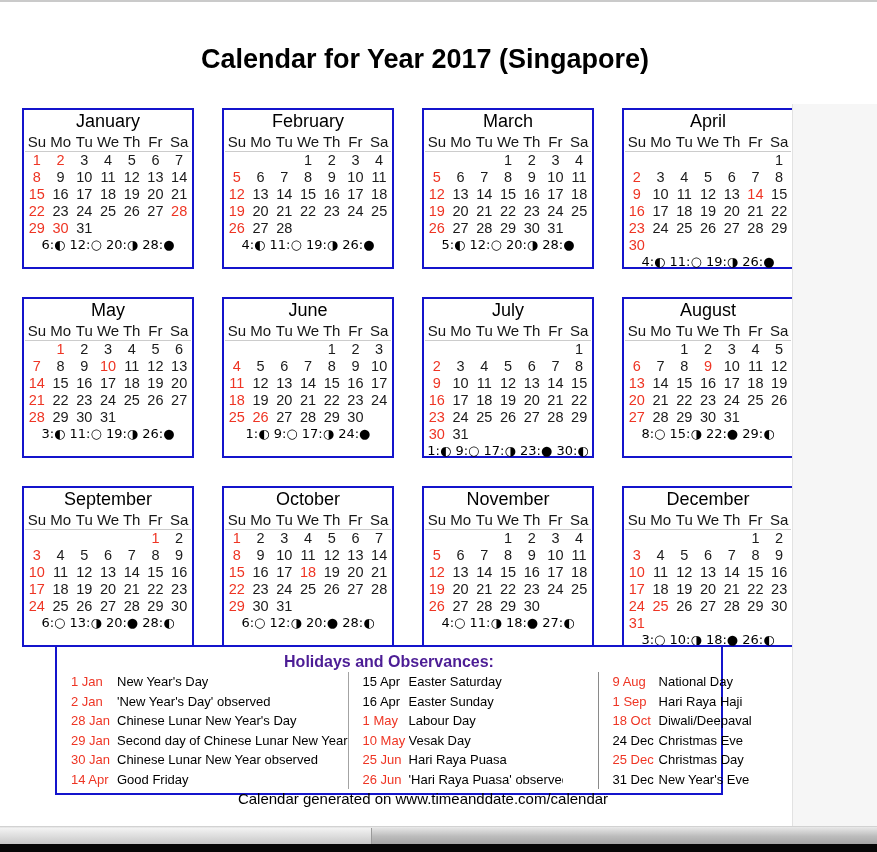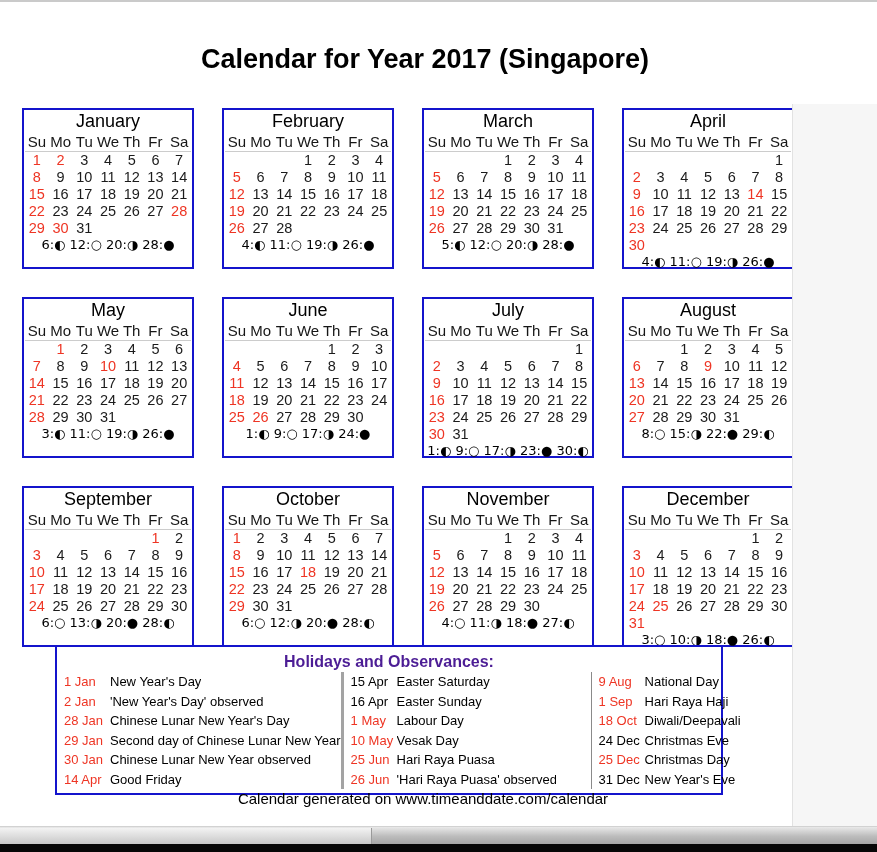--- a/index.html
+++ b/index.html
@@ -45,24 +45,24 @@
   }
 
   .holidays {
     position:absolute; left:55px; top:645px; width:668px; box-sizing:border-box;
     border:2px solid var(--blue); background:#fff;
   }
   .h-title { text-align:center; font-weight:bold; font-size:16px; line-height:21px; margin-top:4px; color:#4c1d95; }
   .h-cols { display:flex; align-items:stretch; padding-bottom:4px; }
   .h-col { box-sizing:border-box; }
   .h-col.c0 { width:296px; }
-  .h-col.c1 { width:215px; border-left:3px solid #a3a3a3; }
+  .h-col.c1 { width:215px; border-left:1px solid #a3a3a3; }
   .h-col.c2 { width:153px; border-left:1px solid #8a8a8a;margin-left:35px; }
   .h-row { display:flex; font-size:13px; height:19.5px; line-height:19.5px; white-space:nowrap; }
-  .h-date { width:46px; padding-left:7px; flex-shrink:0; color:#000; }
+  .h-date { width:46px; padding-left:14px; flex-shrink:0; color:#000; }
   .h-date.red { color:var(--red); }
   .h-name { color:#000; overflow:hidden; }
 
   .footer-note {
     position:absolute; left:0; top:790px; width:778px;
     text-align:center; font-size:15px; color:#000;padding-left:34px;
   }
 
   .right-strip {
     position:absolute; left:792px; top:104px; width:85px; height:722px;

